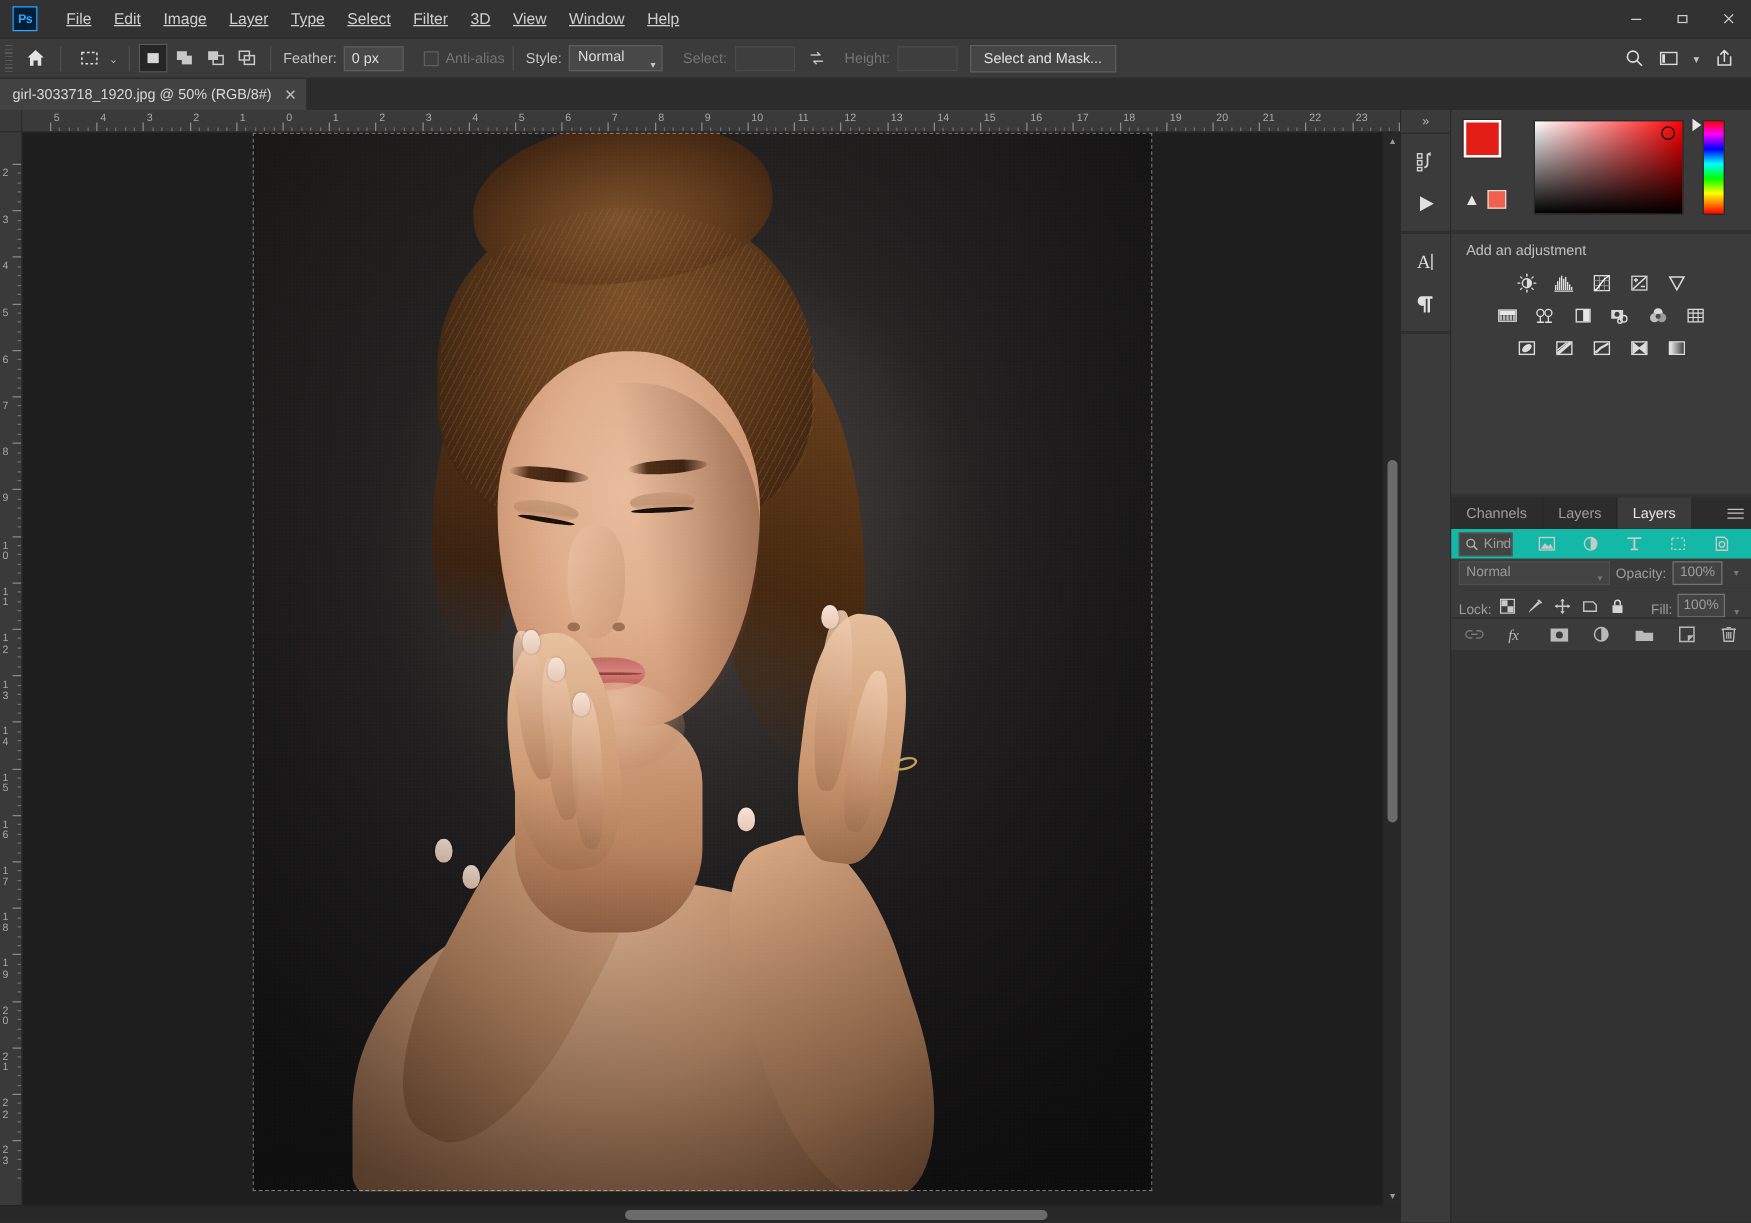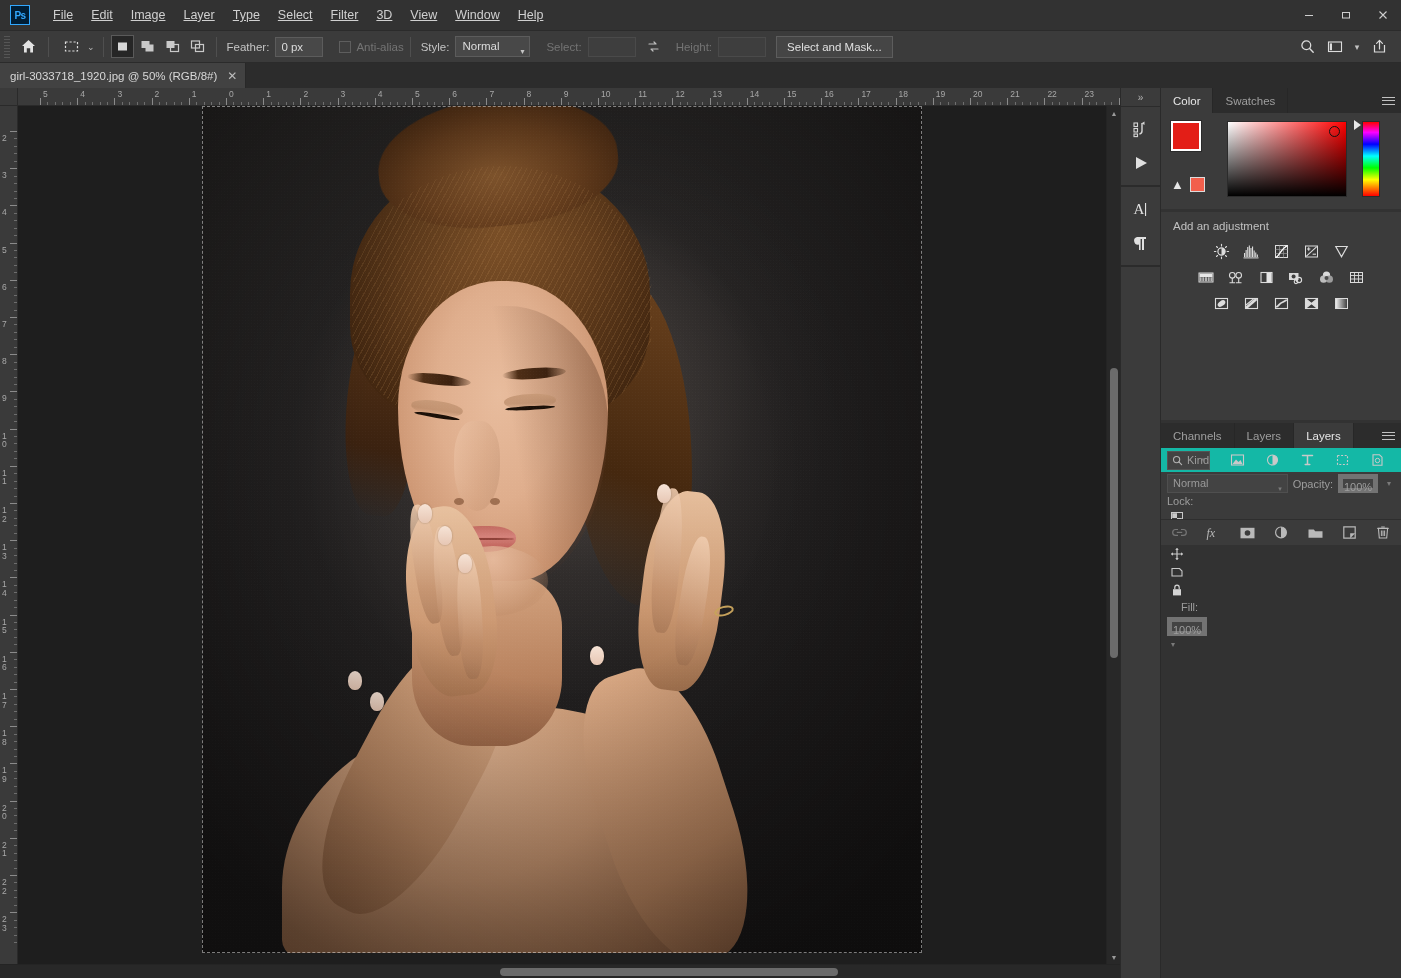--- a/index.html
+++ b/index.html
@@ -464,26 +464,26 @@
   .blend-row {
     display:flex; align-items:center; height:23px; padding:0 6px; gap:5px; background:#3b3b3b;
   }
   .blend-select {
     flex:1 1 auto; height:19px; background:#434343; border:1px solid #4f4f4f;
     color:#9a9a9a; font-size:11px; padding-left:5px; line-height:17px; position:relative;
   }
   .blend-select .caret { position:absolute; right:5px; top:5px; font-size:7px; color:#7a7a7a; }
   .small-label { color:#9d9d9d; font-size:11px; }
   .val-box {
-    width:40px; height:19px; background:#434343; border:5px solid #737373;
+    width:40px; height:19px; background:#434343; border:1px solid #737373;
     color:#9d9d9d; font-size:11px; text-align:center; line-height:17px;
   }
   .stepper { color:#7a7a7a; font-size:8px; width:12px; text-align:center; }
   .lock-row {
-    display:flex; align-items:flex-start; height:24px; padding:0 6px; gap:4px; background:#3b3b3b;flex-direction:column;
+    display:flex; align-items:flex-end; height:24px; padding:0 6px; gap:4px; background:#3b3b3b;
   }
   .lock-ic {
     width:19px; height:19px; display:flex; align-items:center; justify-content:center;
     color:#c9c9c9;
   }
   .layer-list { flex:1 1 auto; background:#3b3b3b; overflow:hidden; }
   .layer-row {
     display:flex; align-items:center; height:38px; background:#545454;
     border-bottom:1px solid #343434;
   }
@@ -1090,31 +1090,20 @@
             </svg>
           </div>
         </div>
 
         <div class="mini-fill"></div>
       </div>
 
       <div class="panels">
 
         <div>
-          <div class="panel-tabs">
-            <div class="ptab active">Color</div>
-            <div class="ptab">Swatches</div>
-            <div class="pmenu">
-              <span class="bars">
-                  <i></i>
-                  <i></i>
-                  <i></i>
-                </span>
-            </div>
-          </div>
           <div class="panel-body colorpanel">
             <div class="swatch-stack">
               <div class="sw-back"></div>
               <div class="sw-fore"></div>
               <div class="gamut-row">
                 <span class="gamut-warn">▲</span>
                 <span class="gamut-sw"></span>
               </div>
             </div>
             <div class="color-field">

